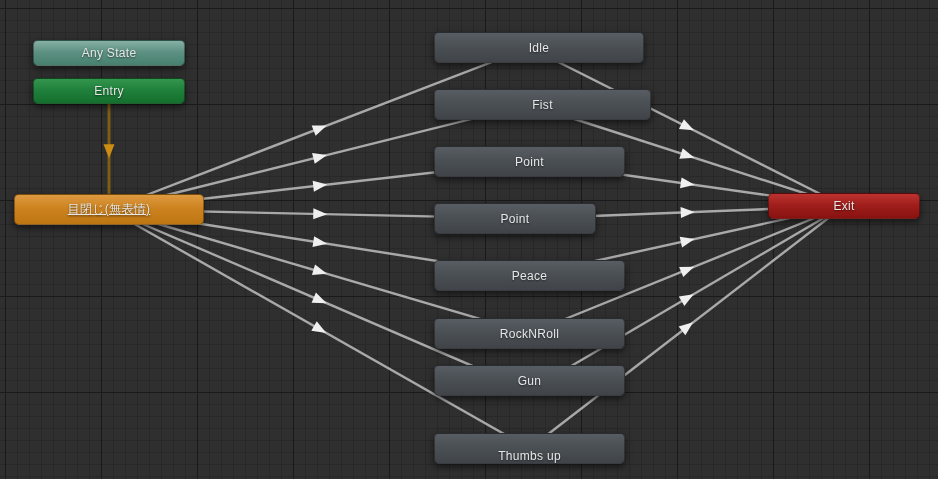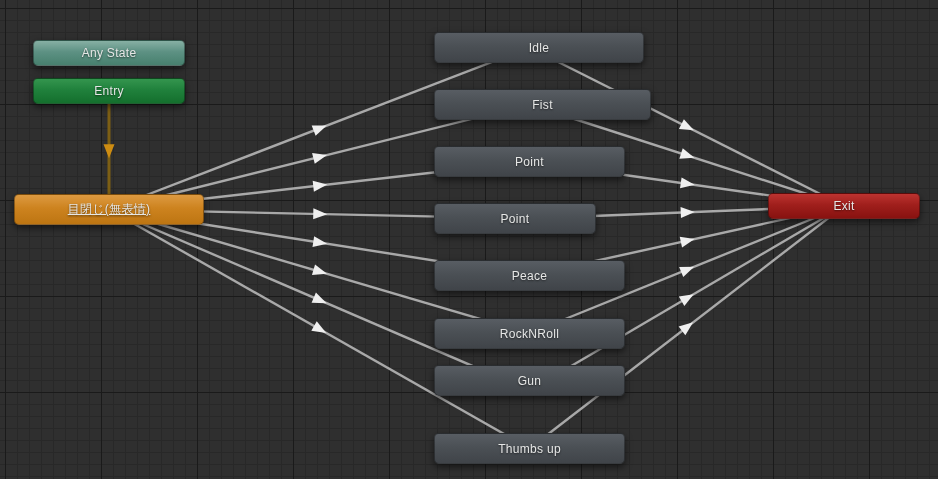--- a/index.html
+++ b/index.html
@@ -134,19 +134,19 @@
     </div>
     <div class="node state" style="left: 434px; top: 260px; width: 191px; height: 31px;">
       <span>Peace</span>
     </div>
     <div class="node state" style="left: 434px; top: 318px; width: 191px; height: 31px;">
       <span>RockNRoll</span>
     </div>
     <div class="node state" style="left: 434px; top: 365px; width: 191px; height: 31px;">
       <span>Gun</span>
     </div>
-    <div class="node state" style="left: 434px; top: 433px; width: 191px; height: 31px;">
+    <div class="node state" style="left: 434px; top: 433px; width: 191px; height: 31px; align-items: flex-end;">
       <span>Thumbs up</span>
     </div>
     <div class="node exit" style="left: 768px; top: 193px; width: 152px; height: 26px; align-items: center;">
       <span>Exit</span>
     </div>
   </div>
 
 </body></html>

